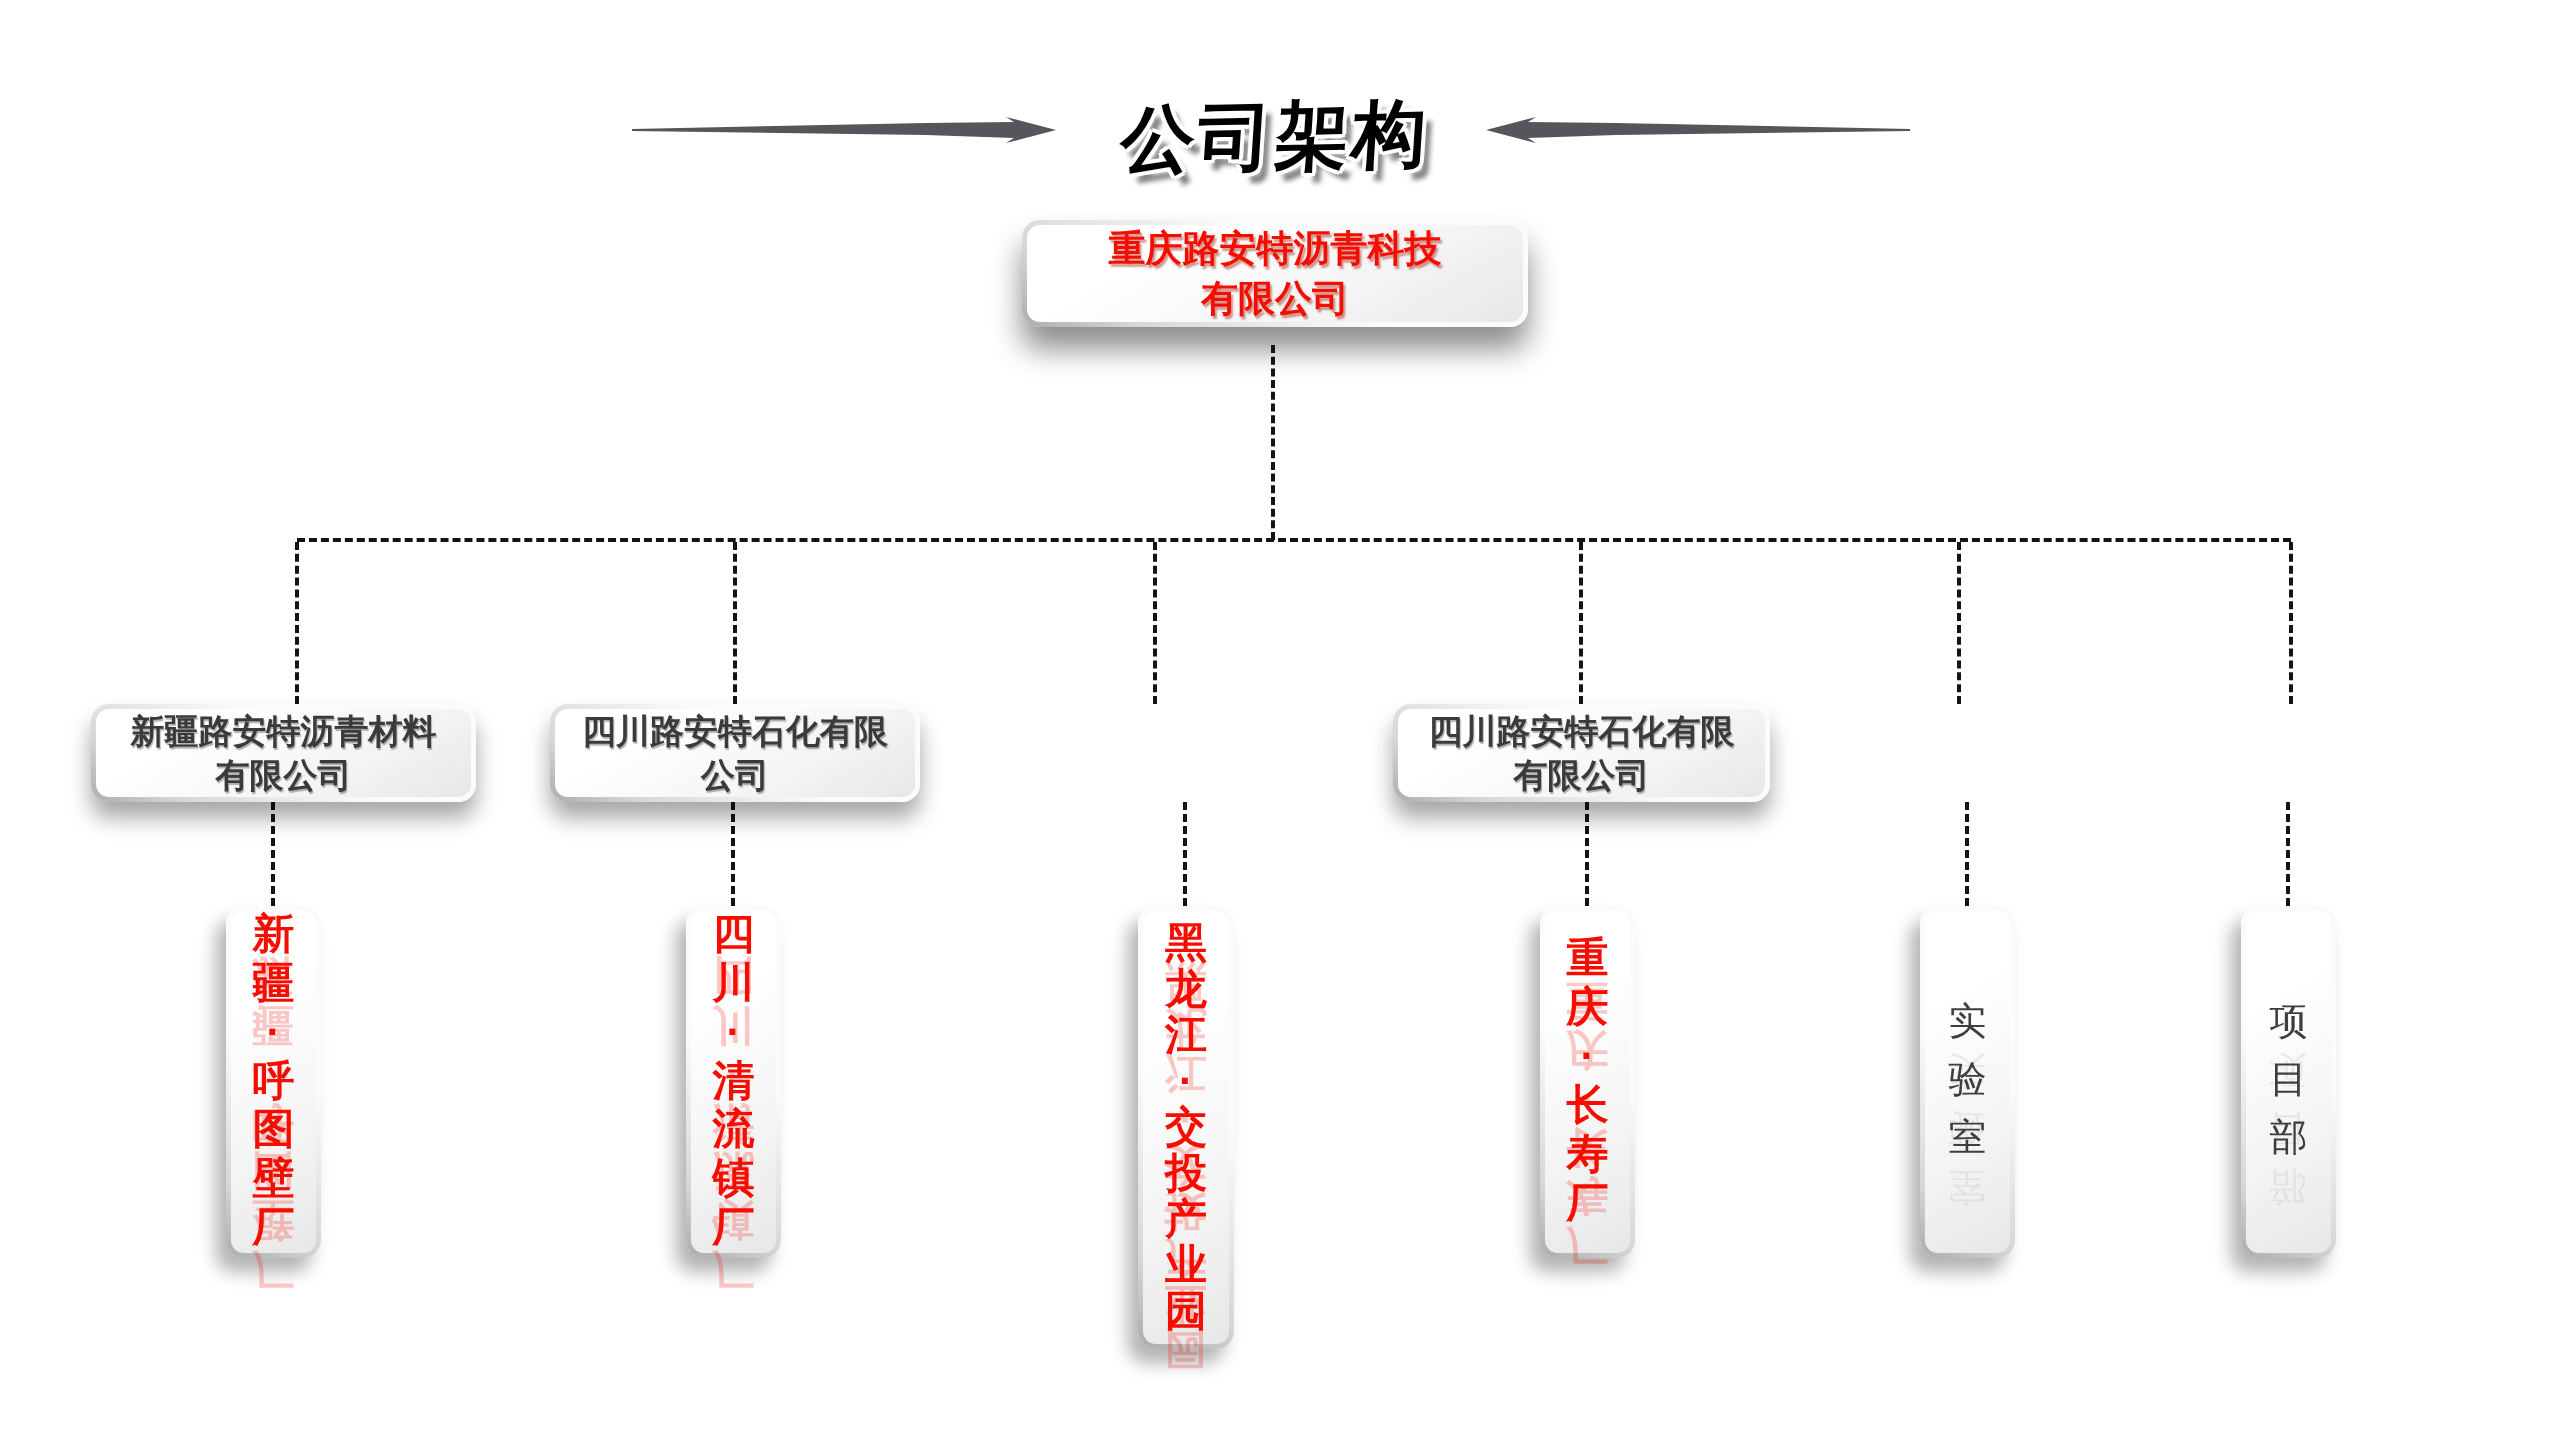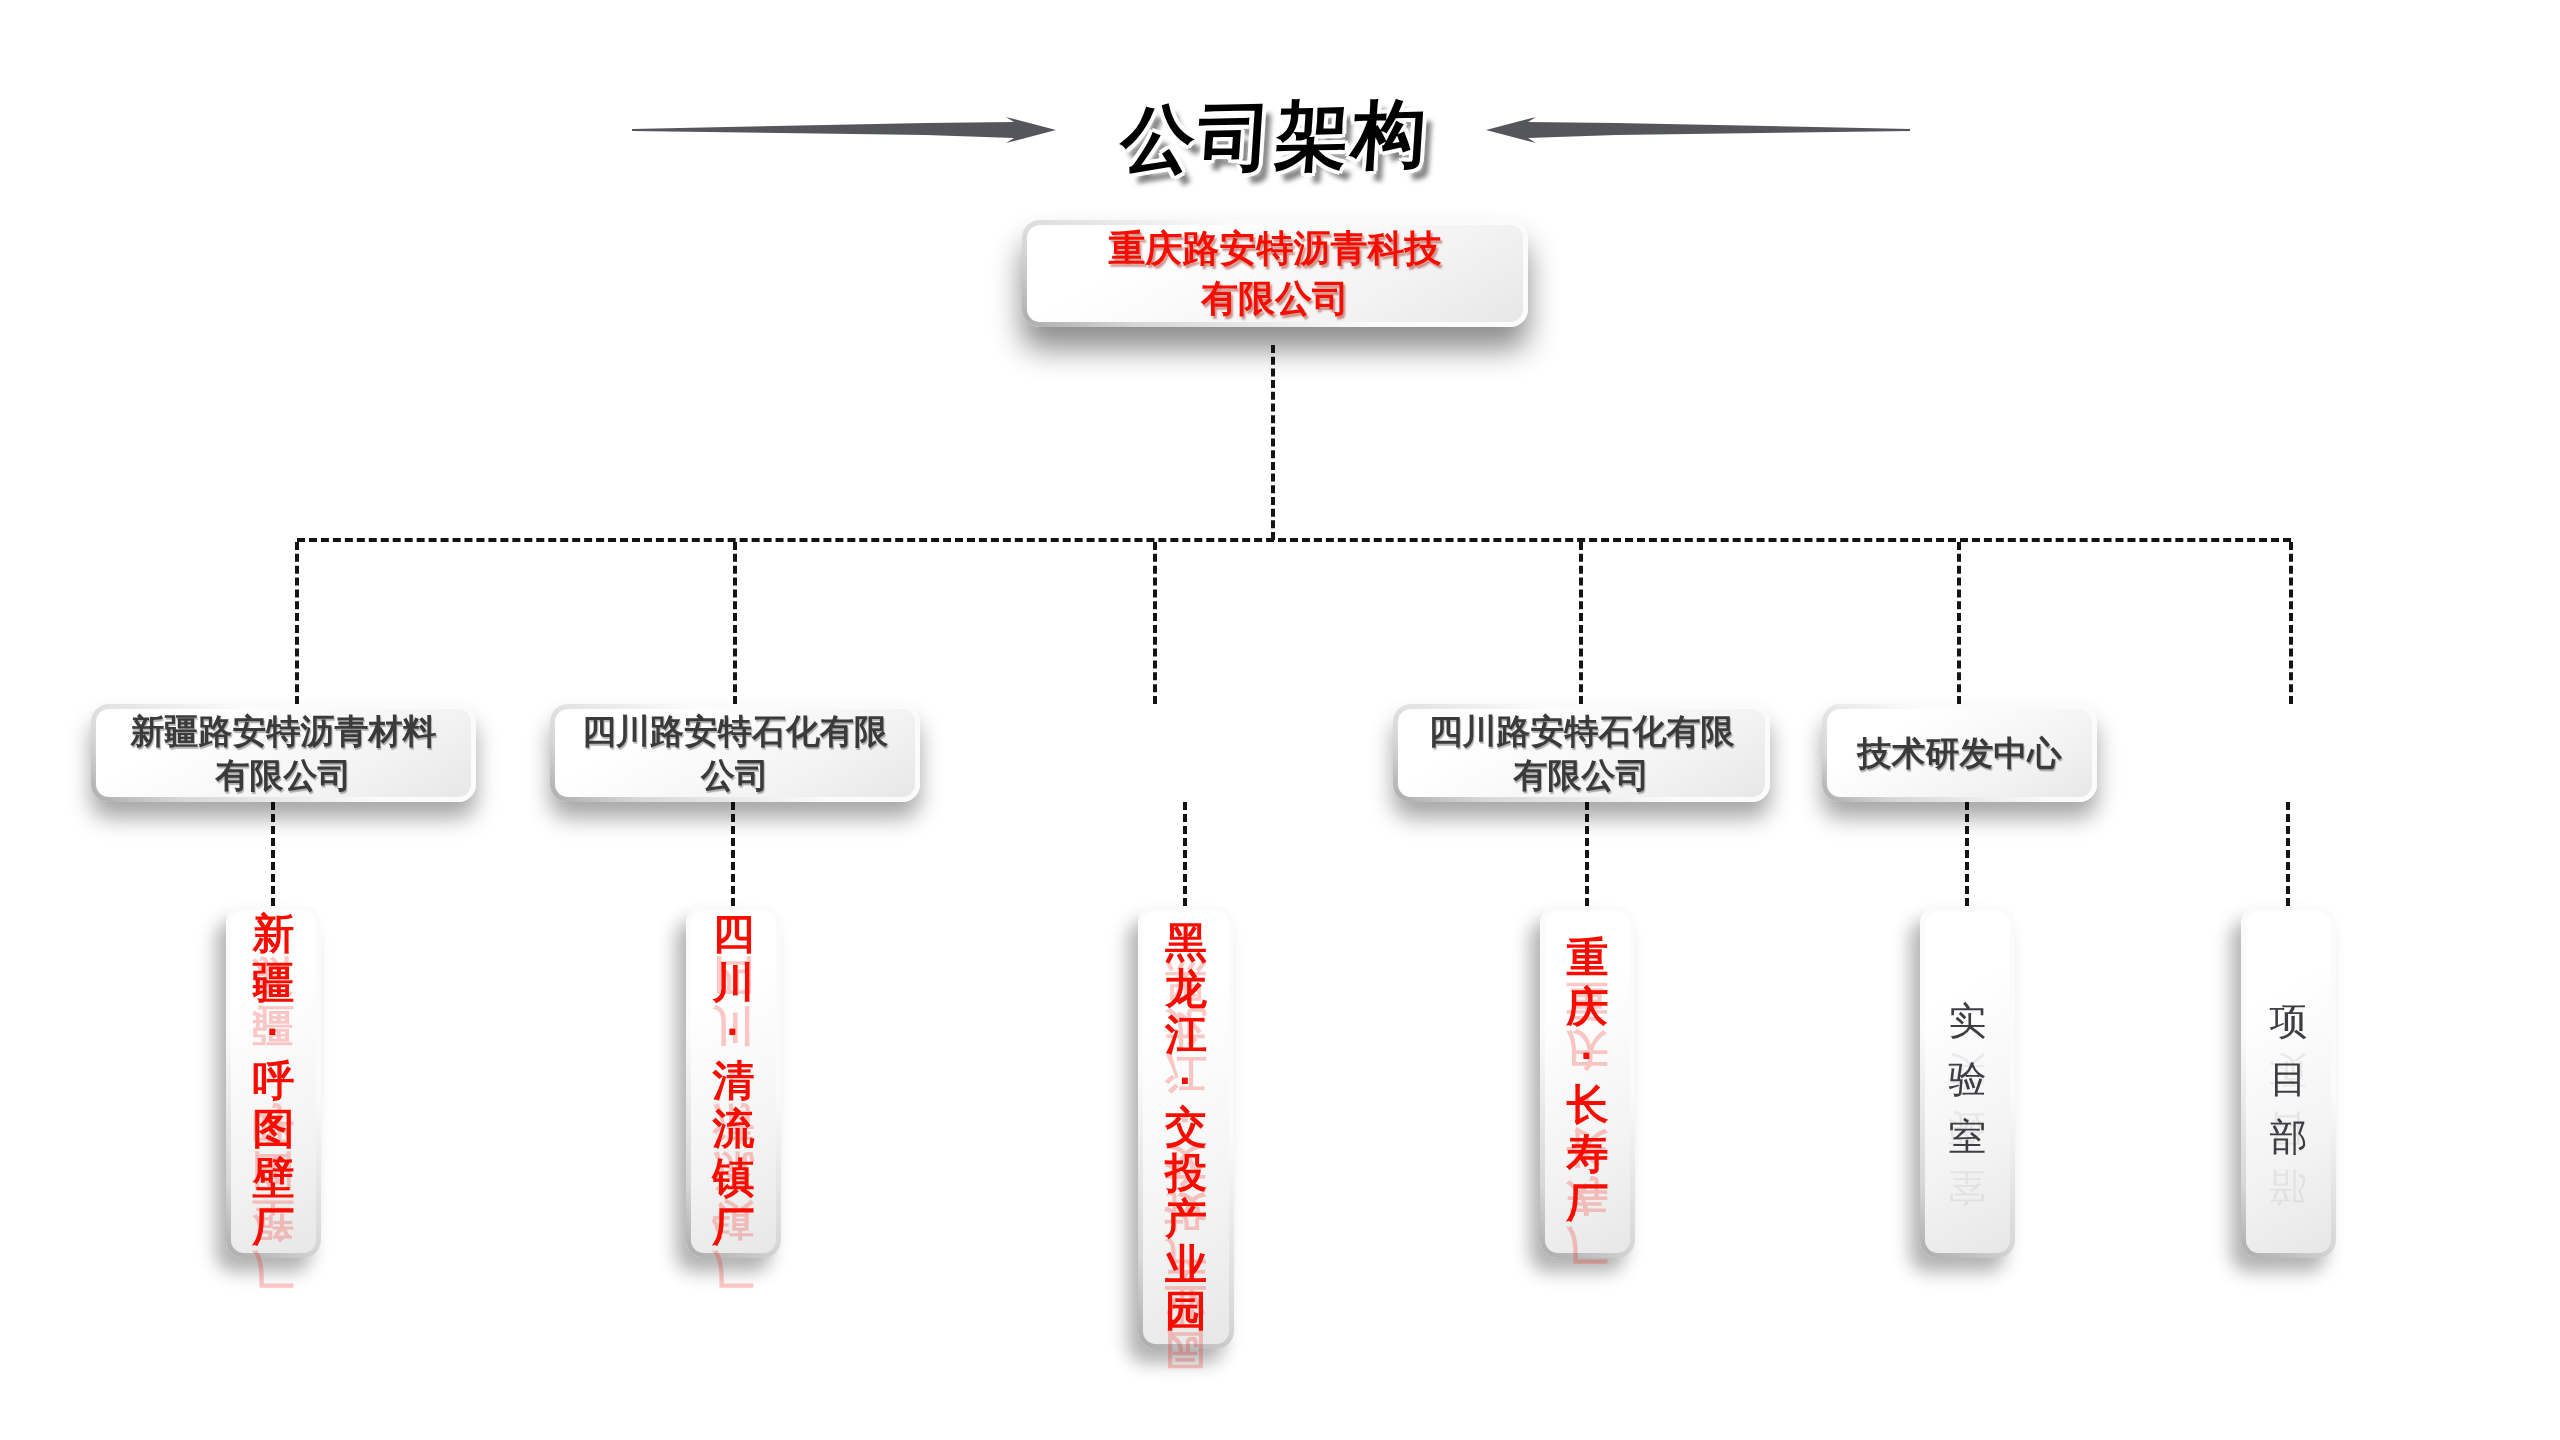--- a/index.html
+++ b/index.html
@@ -107,23 +107,20 @@
 有限公司</div>
   </div>
   <div class="card dept-card" style="left:550px; top:704px; width:370px; height:98px;">
     <div class="card-inner">四川路安特石化有限
 公司</div>
   </div>
   <div class="card dept-card" style="left:1393px; top:704px; width:377px; height:98px;">
     <div class="card-inner">四川路安特石化有限
 有限公司</div>
   </div>
-  <div class="card dept-card" style="left:1822px; top:704px; width:275px; height:98px;">
-    <div class="card-inner">技术研发中心</div>
-  </div>
 
   <div class="card site-card" style="left:226px; top:906px; width:95px; height:352px;">
     <div class="card-inner"><div class="vlabel site-red"><span class="vchar"><span class="vmain">新</span><span class="vrefl">新</span></span><span class="vchar"><span class="vmain">疆</span><span class="vrefl">疆</span></span><span class="vchar"><span class="vmain">·</span><span class="vrefl">·</span></span><span class="vchar"><span class="vmain">呼</span><span class="vrefl">呼</span></span><span class="vchar"><span class="vmain">图</span><span class="vrefl">图</span></span><span class="vchar"><span class="vmain">壁</span><span class="vrefl">壁</span></span><span class="vchar"><span class="vmain">厂</span><span class="vrefl">厂</span></span></div></div>
   </div>
   <div class="card site-card" style="left:686px; top:906px; width:95px; height:352px;">
     <div class="card-inner"><div class="vlabel site-red"><span class="vchar"><span class="vmain">四</span><span class="vrefl">四</span></span><span class="vchar"><span class="vmain">川</span><span class="vrefl">川</span></span><span class="vchar"><span class="vmain">·</span><span class="vrefl">·</span></span><span class="vchar"><span class="vmain">清</span><span class="vrefl">清</span></span><span class="vchar"><span class="vmain">流</span><span class="vrefl">流</span></span><span class="vchar"><span class="vmain">镇</span><span class="vrefl">镇</span></span><span class="vchar"><span class="vmain">厂</span><span class="vrefl">厂</span></span></div></div>
   </div>
   <div class="card site-card" style="left:1138px; top:906px; width:96px; height:443px;">
     <div class="card-inner"><div class="vlabel site-red tall"><span class="vchar"><span class="vmain">黑</span><span class="vrefl">黑</span></span><span class="vchar"><span class="vmain">龙</span><span class="vrefl">龙</span></span><span class="vchar"><span class="vmain">江</span><span class="vrefl">江</span></span><span class="vchar"><span class="vmain">·</span><span class="vrefl">·</span></span><span class="vchar"><span class="vmain">交</span><span class="vrefl">交</span></span><span class="vchar"><span class="vmain">投</span><span class="vrefl">投</span></span><span class="vchar"><span class="vmain">产</span><span class="vrefl">产</span></span><span class="vchar"><span class="vmain">业</span><span class="vrefl">业</span></span><span class="vchar"><span class="vmain">园</span><span class="vrefl">园</span></span></div></div>
   </div>

